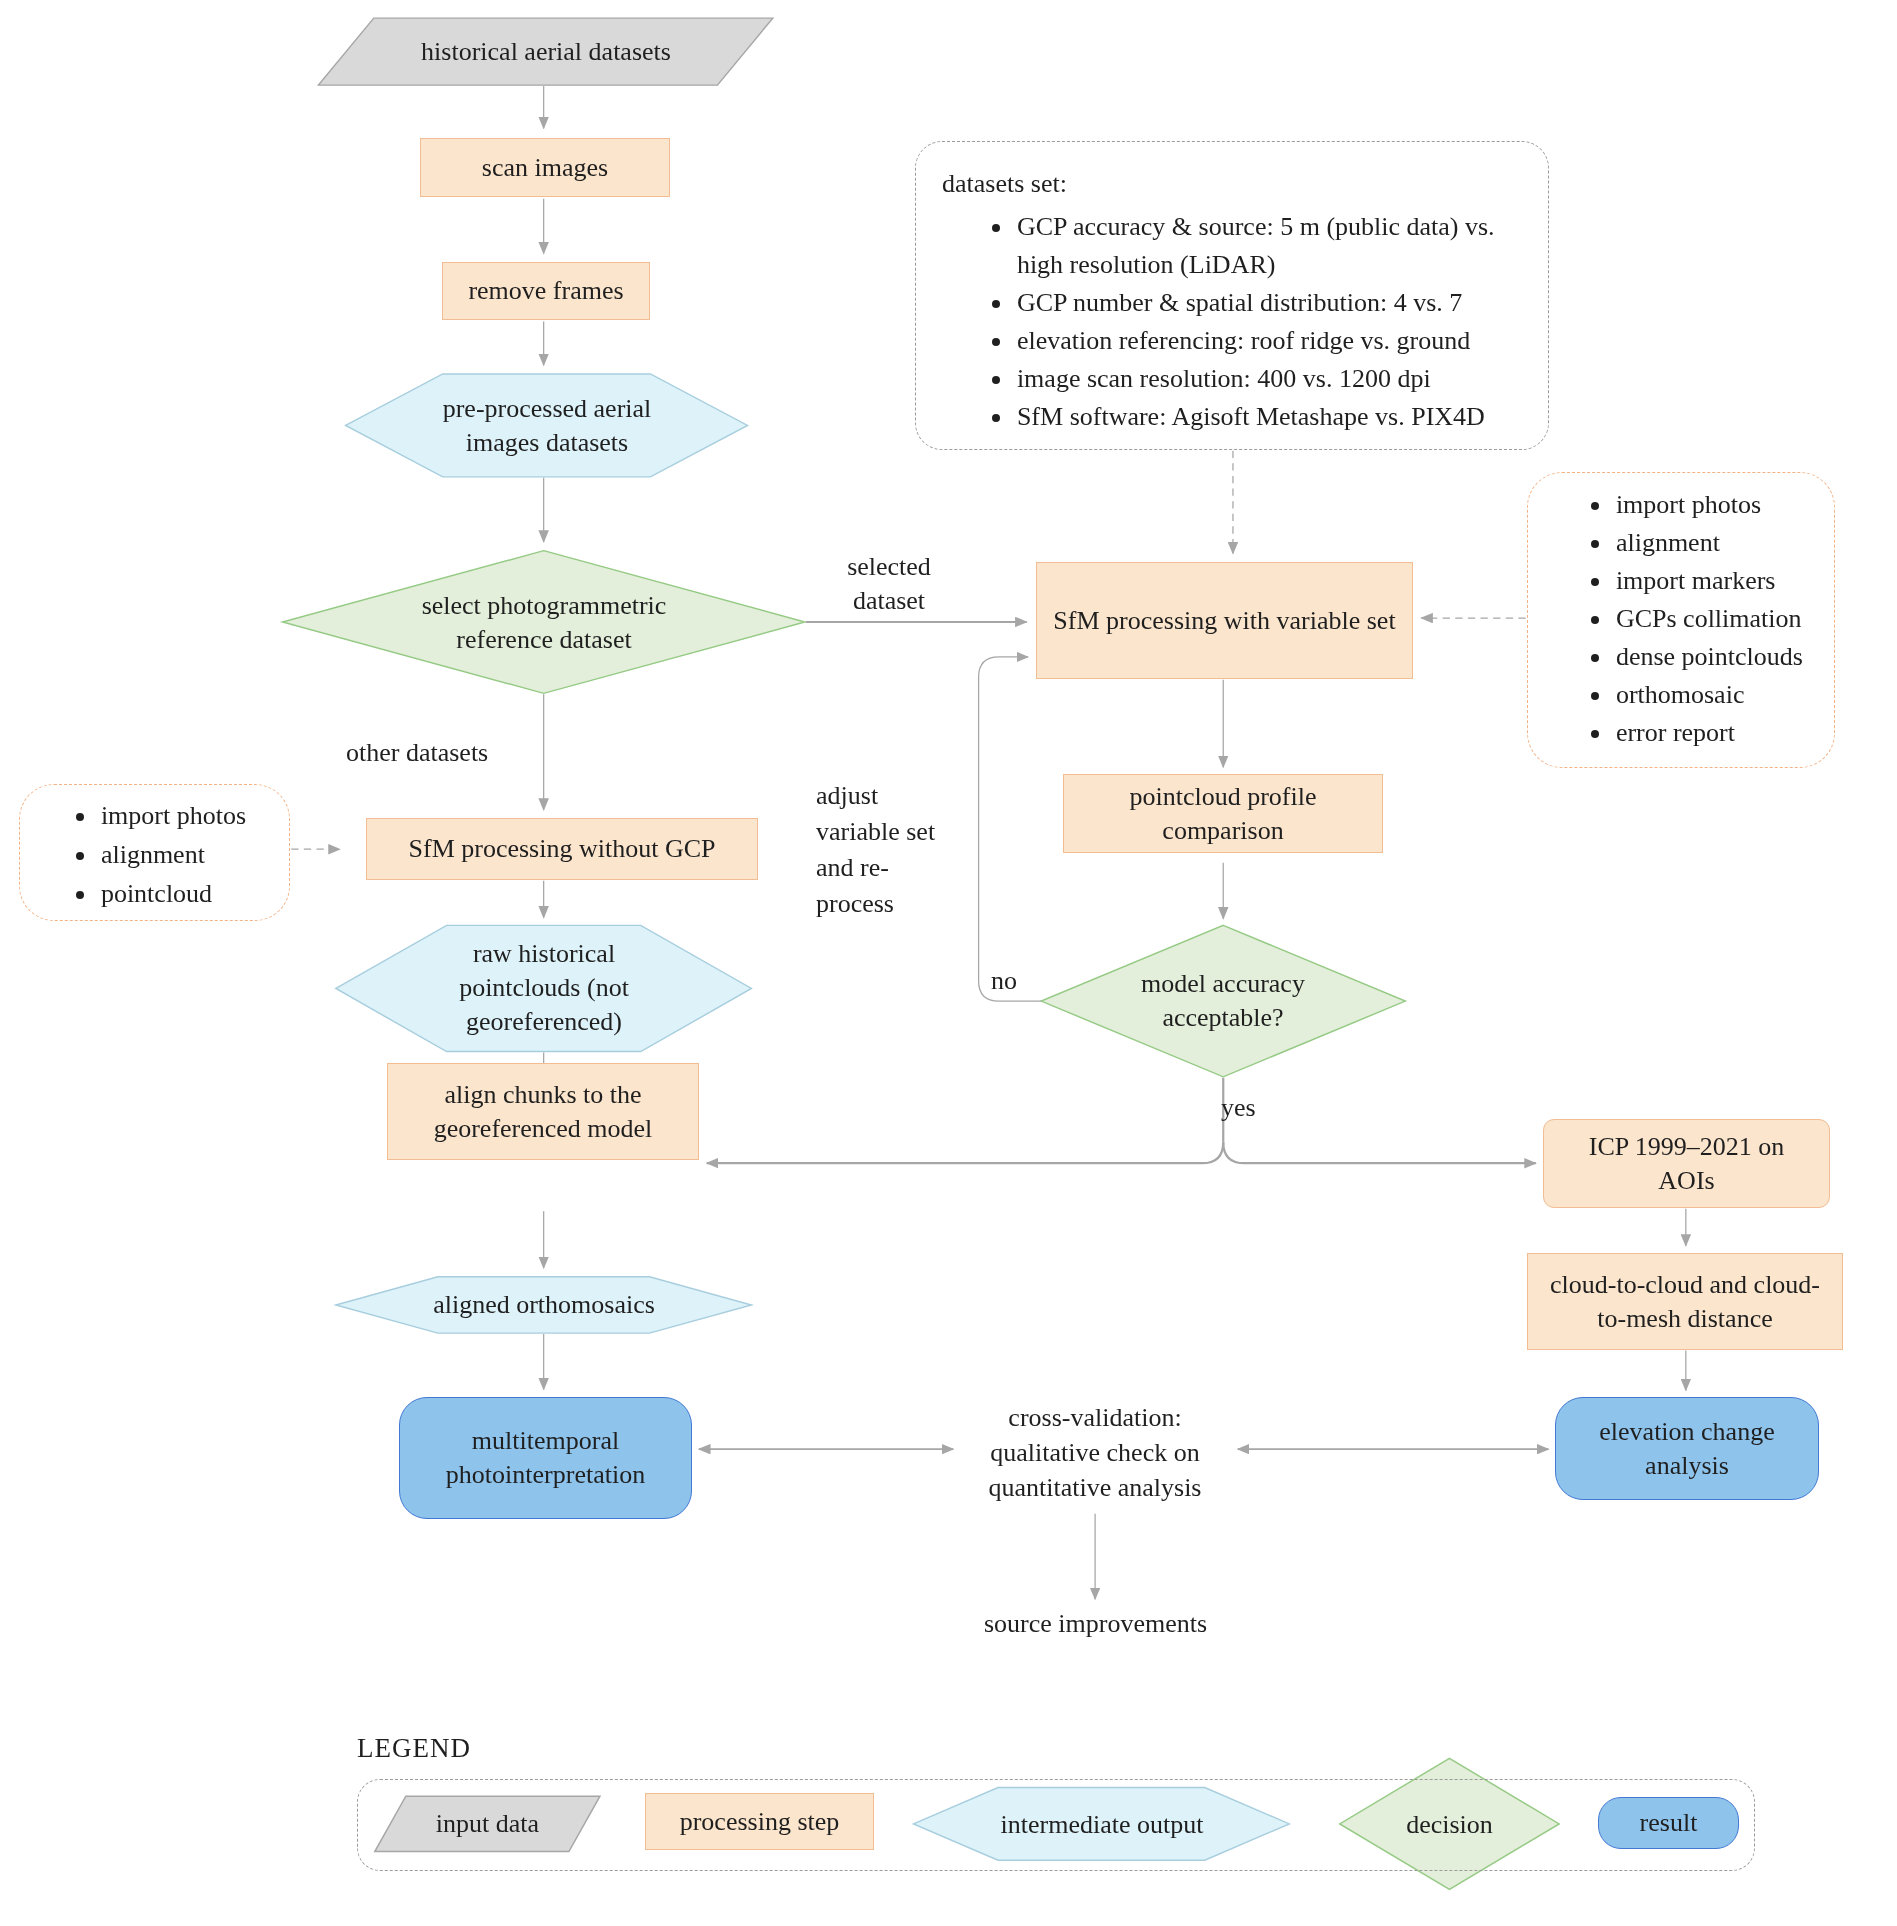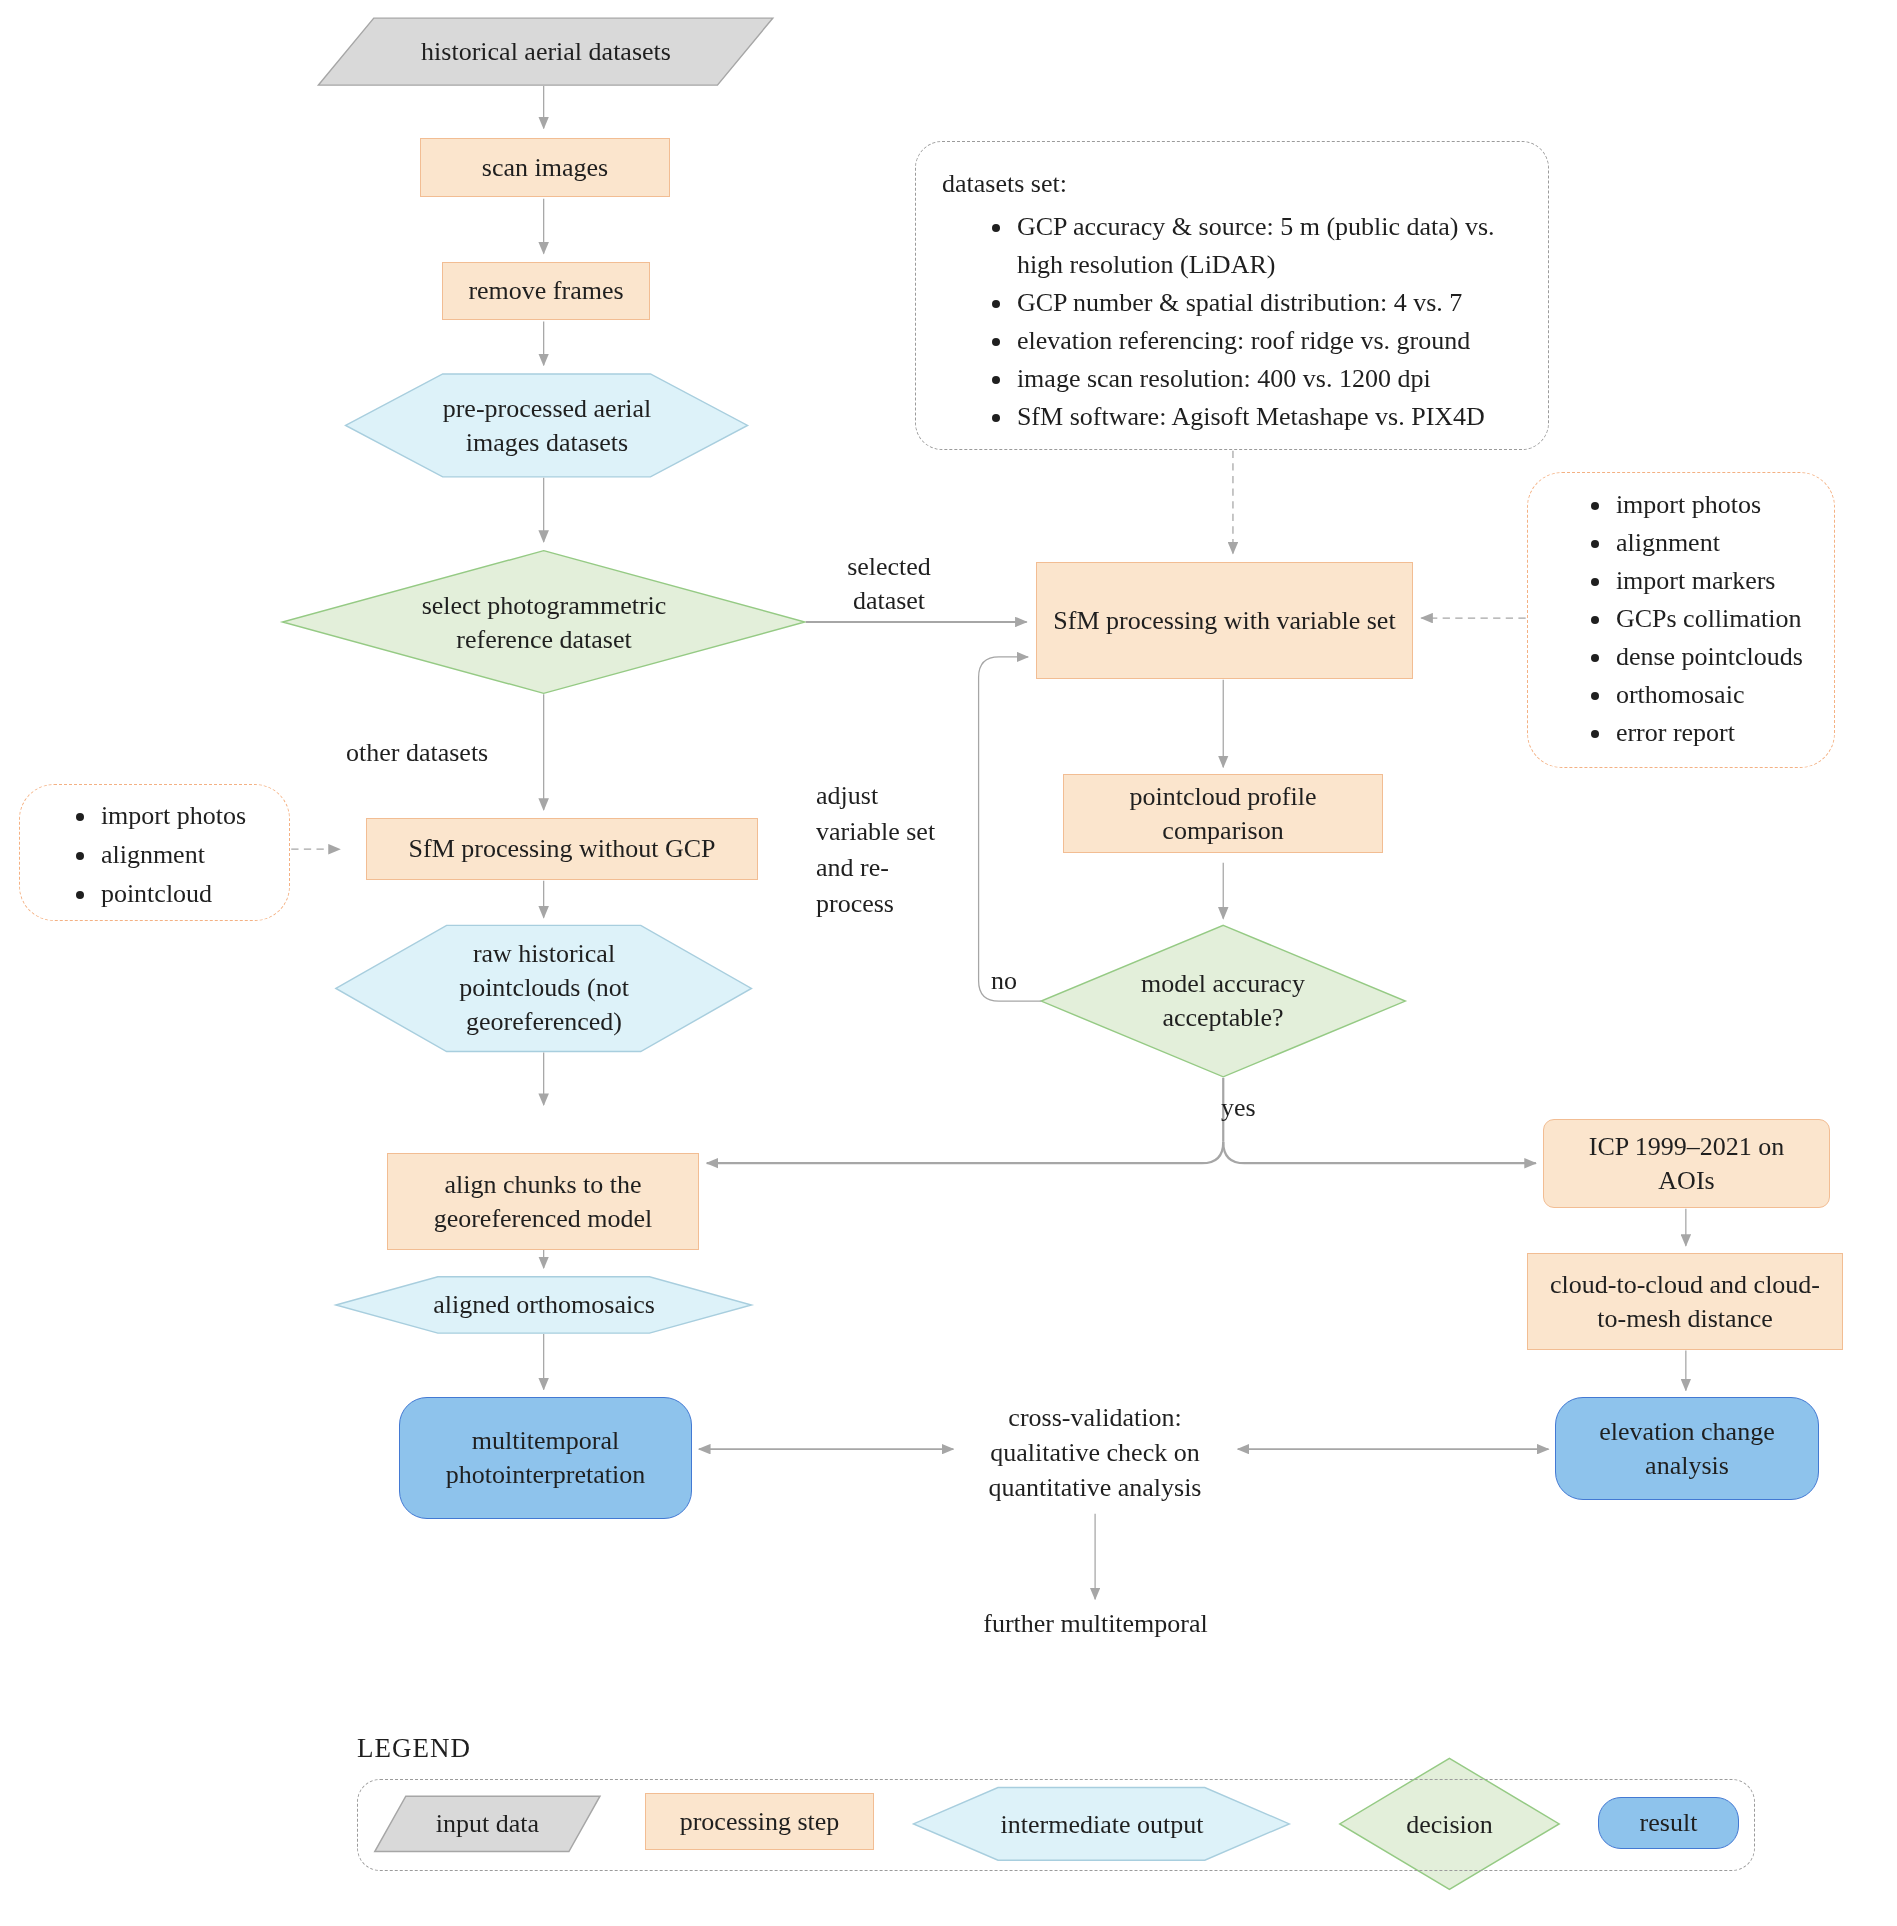--- a/index.html
+++ b/index.html
@@ -98,21 +98,21 @@
   </div>
 
   <div class="node rect" style="left:1063px;top:774px;width:320px;height:79px;">
     <span class="inner" style="max-width:243px;">pointcloud profile comparison</span>
   </div>
 
   <div class="node rect" style="left:366px;top:818px;width:392px;height:62px;">
     <span>SfM processing without GCP</span>
   </div>
 
-  <div class="node rect" style="left:387px;top:1153px;width:312px;height:97px;">
+  <div class="node rect" style="left:387px;top:1063px;width:312px;height:97px;">
     <span class="inner" style="max-width:272px;">align chunks to the georeferenced model</span>
   </div>
 
   <div class="node rect" style="left:1543px;top:1119px;width:287px;height:89px;border-radius:11px;">
     <span class="inner" style="max-width:233px;">ICP 1999–2021 on AOIs</span>
   </div>
 
   <div class="node rect" style="left:1527px;top:1253px;width:316px;height:97px;">
     <span class="inner" style="max-width:296px;">cloud-to-cloud and cloud-to-mesh distance</span>
   </div>
@@ -182,21 +182,21 @@
   <div class="lbl" style="left:346px;top:736px;width:189px;">other datasets</div>
 
   <div class="lbl" style="left:816px;top:778px;width:148px;line-height:36px;">adjust variable set and re-process</div>
 
   <div class="lbl" style="left:991px;top:964px;width:53px;">no</div>
 
   <div class="lbl" style="left:1221px;top:1091px;width:63px;">yes</div>
 
   <div class="lbl center" style="left:959px;top:1400px;width:272px;line-height:35px;">cross-validation: qualitative check on quantitative analysis</div>
 
-  <div class="lbl center" style="left:947px;top:1607px;width:297px;">further multitemporal</div>
+  <div class="lbl center" style="left:947px;top:1607px;width:297px;">source improvements</div>
 
   <div id="legend-title" style="left:357px;top:1733px;">LEGEND</div>
 
   <div class="node dashedgray" style="left:357px;top:1779px;width:1398px;height:92px;border-radius:23px;"></div>
 
   <div class="node" style="left:375px;top:1797px;width:225px;height:54px;">
     <span>input data</span>
   </div>
 
   <div class="node rect" style="left:645px;top:1793px;width:229px;height:57px;">

